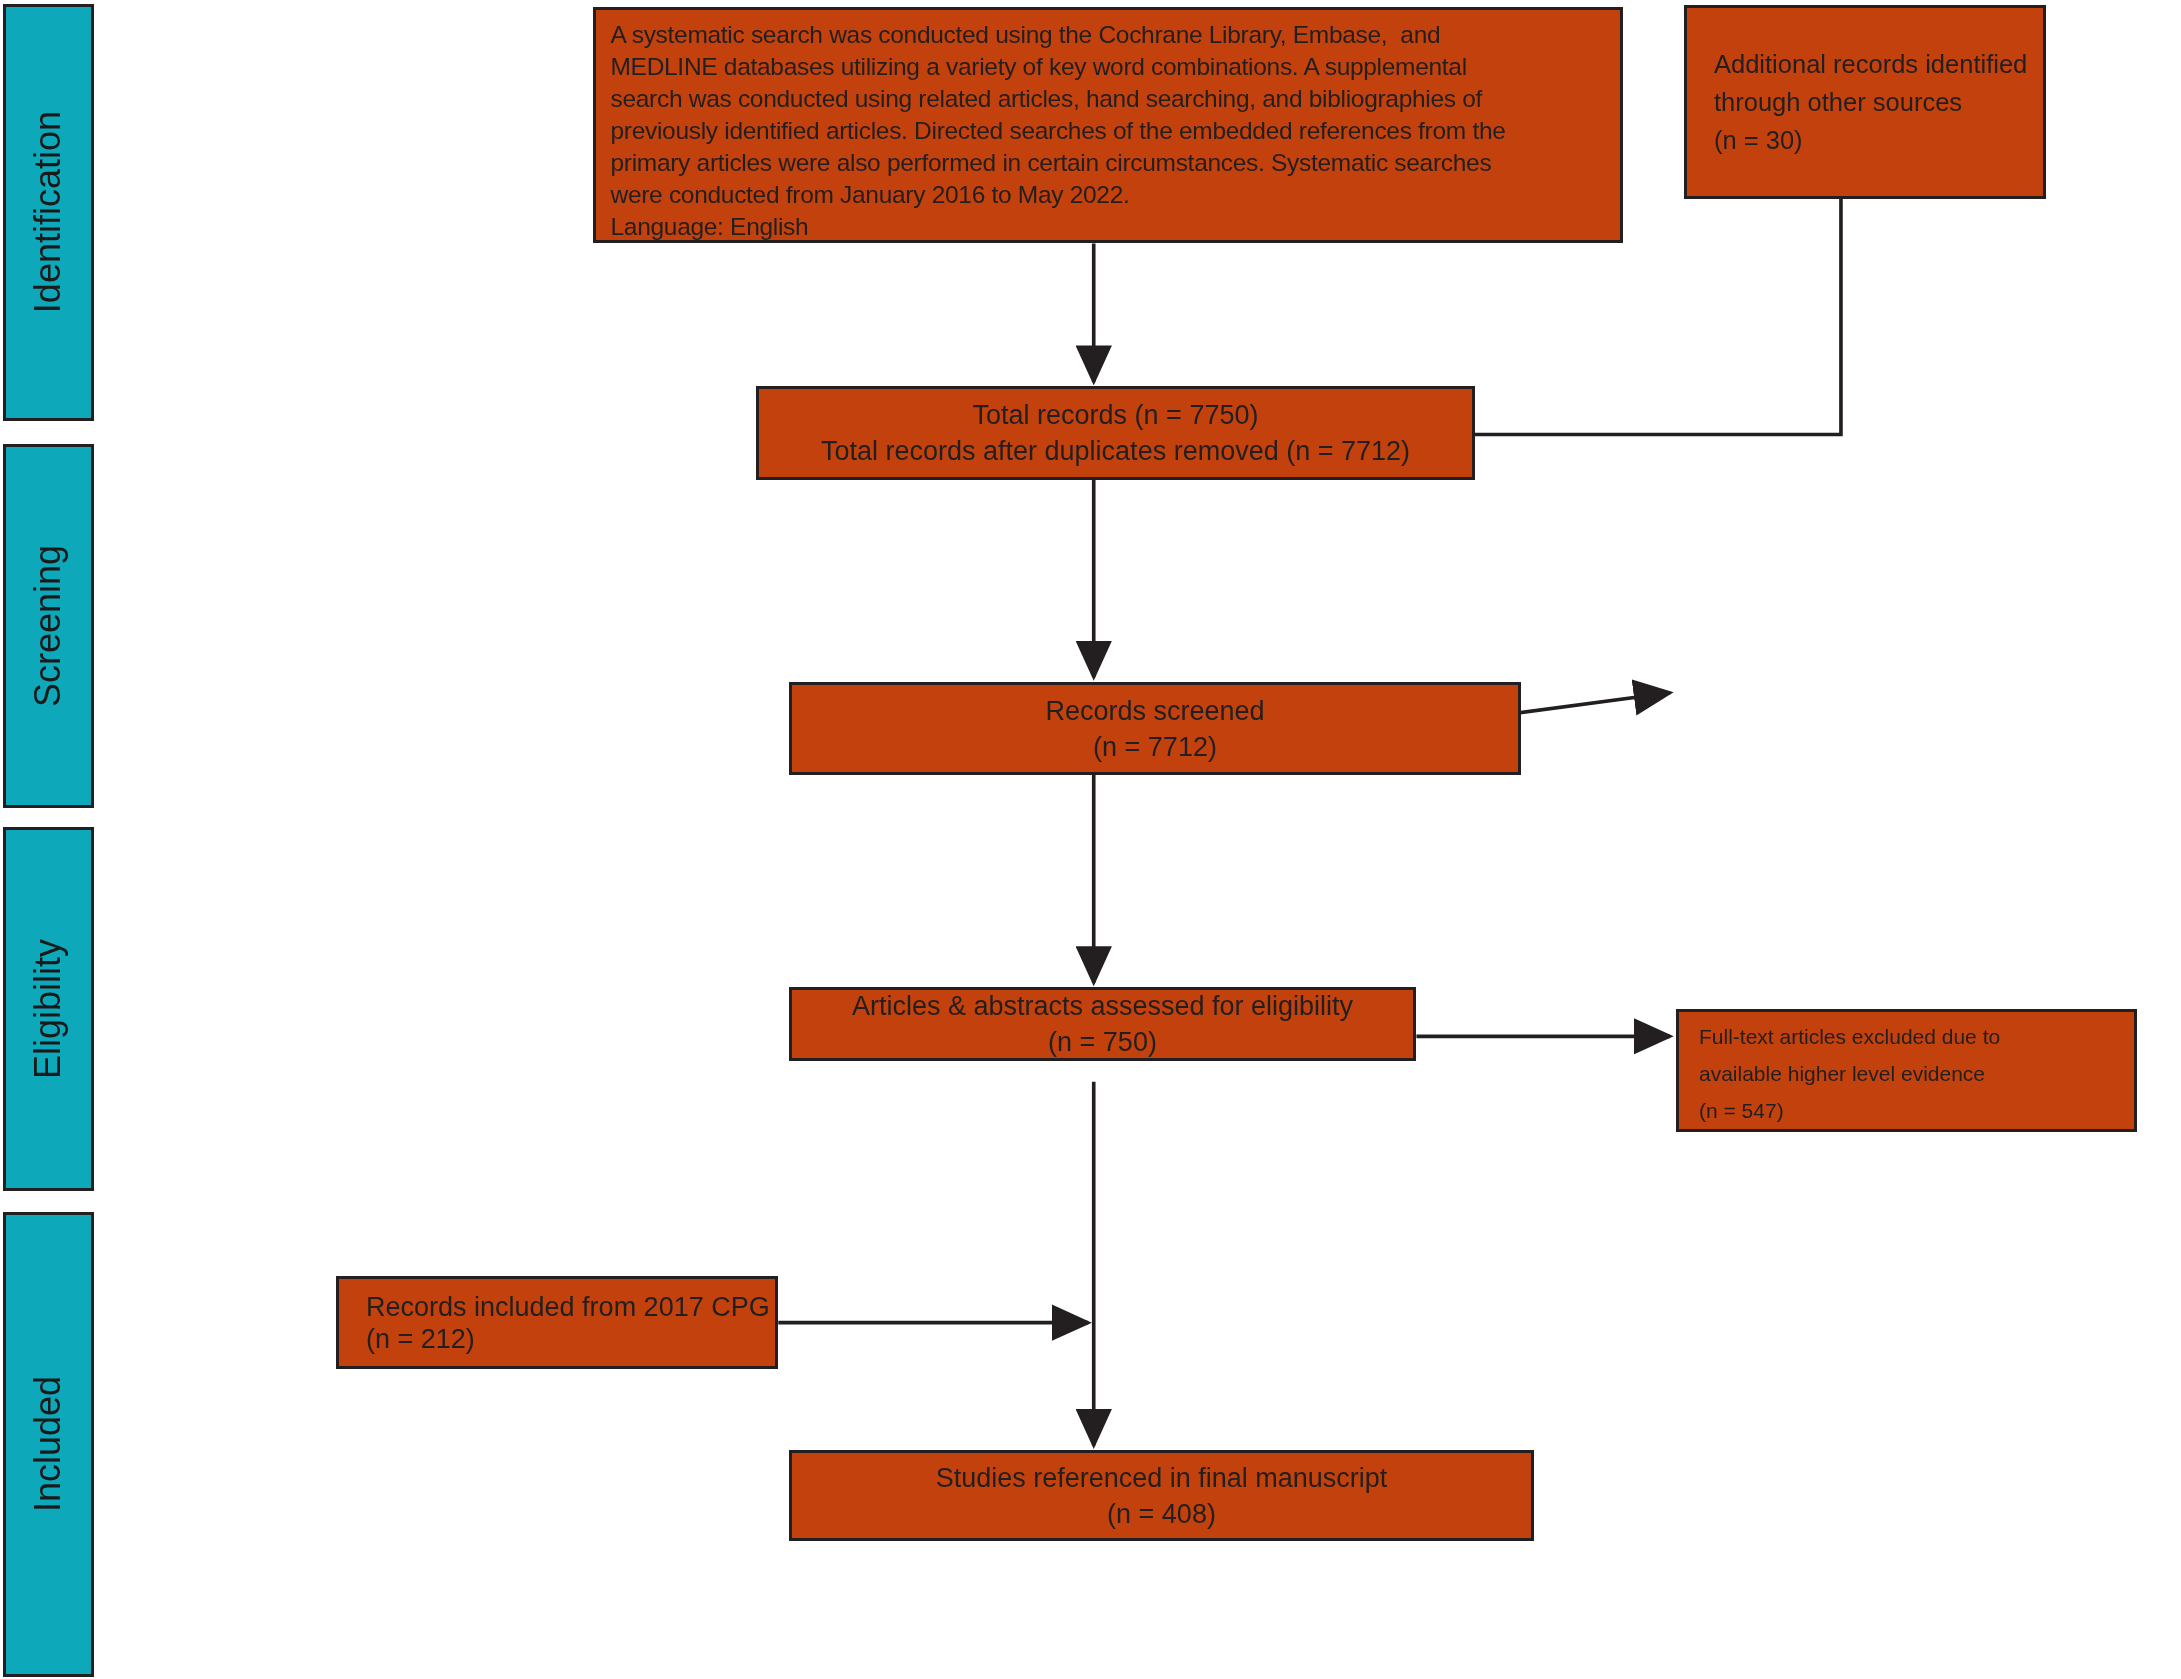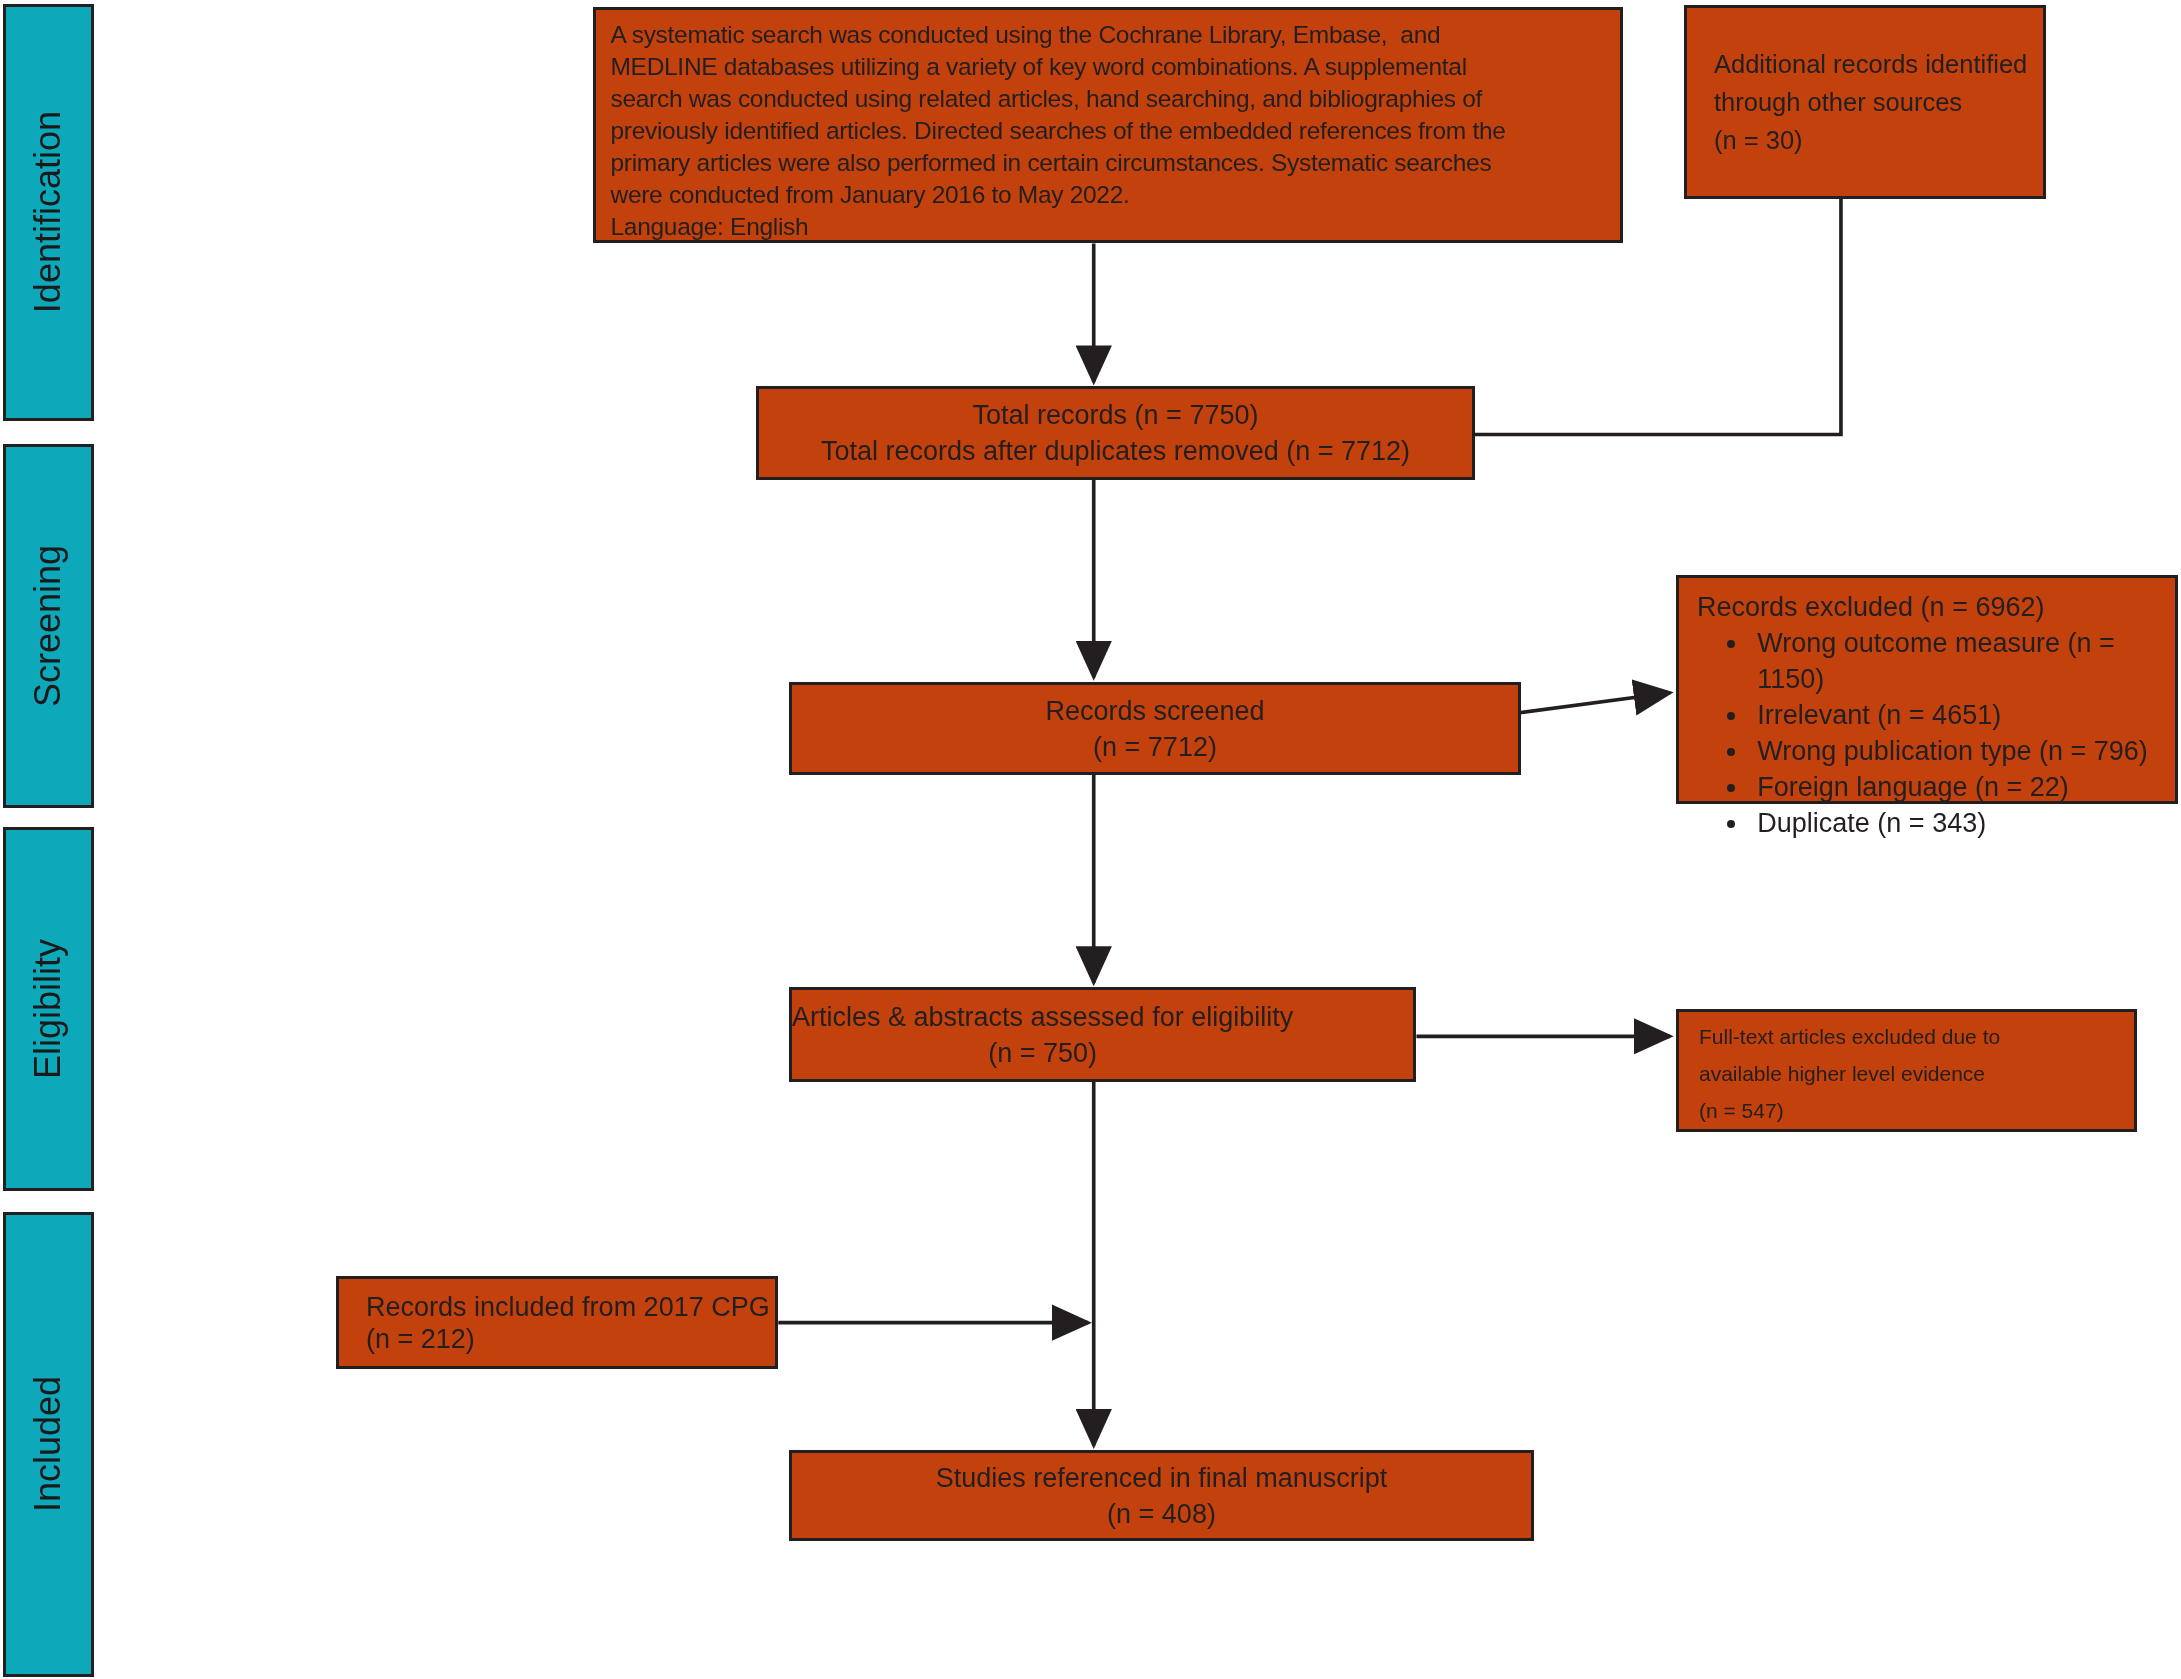--- a/index.html
+++ b/index.html
@@ -51,21 +51,21 @@
     line-height: 36px;
   }
   .box-search { left: 593px; top: 7.3px; width: 1030px; height: 236px; padding: 9px 7.3px 0 14.5px; }
   .box-search .txt { font-size: 24.5px; line-height: 32px; letter-spacing: -0.3px; }
 
   .box-additional { left: 1675px; top: 4.5px; width: 362px; height: 194px; align-items: center; padding-left: 27px; margin-left: 9px; }
   .box-additional .txt { font-size: 25.5px; line-height: 38px; }
 
   .box-total { left: 756px; top: 386px; width: 719px; height: 94px; align-items: center; justify-content: center; text-align: center; }
   .box-screened { left: 789px; top: 682px; width: 732px; height: 93px; align-items: center; justify-content: center; text-align: center; }
-  .box-assessed { left: 789px; top: 987px; width: 627px; height: 95px; align-items: center; text-align: center; }
+  .box-assessed { left: 789px; top: 987px; width: 627px; height: 74px; align-items: center; justify-content: center; text-align: center; }
   .box-final { left: 789px; top: 1450px; width: 745px; height: 91px; align-items: center; justify-content: center; text-align: center; }
 
   .box-excluded { left: 1676px; top: 575px; width: 502px; height: 229px; flex-direction: column; padding: 11px 5.5px 0 18px; }
   .box-excluded .title { font-size: 27px; line-height: 36px; }
   .box-excluded ul { margin: 0; padding-left: 53px; list-style: disc outside; }
   .box-excluded li { font-size: 27px; line-height: 36px; padding-left: 7.3px; }
 
   .box-fulltext { left: 1676px; top: 1009px; width: 461px; height: 123px; padding: 5.5px 3.6px 0 20px; }
   .box-fulltext .txt { font-size: 21px; line-height: 37px; }
 
@@ -127,30 +127,20 @@
   <div class="fbox box-total">
     <div class="txt">Total records (n = 7750)
 Total records after duplicates removed (n = 7712)</div>
   </div>
 
   <div class="fbox box-screened">
     <div class="txt">Records screened
 (n = 7712)</div>
   </div>
 
-  <div class="fbox box-excluded">
-    <div class="title">Records excluded (n = 6962)</div>
-    <ul>
-      <li>Wrong outcome measure (n = 1150)</li>
-      <li>Irrelevant (n = 4651)</li>
-      <li>Wrong publication type (n = 796)</li>
-      <li>Foreign language (n = 22)</li>
-      <li>Duplicate (n = 343)</li>
-    </ul>
-  </div>
 
   <div class="fbox box-assessed">
     <div class="txt">Articles &amp; abstracts assessed for eligibility
 (n = 750)</div>
   </div>
 
   <div class="fbox box-fulltext">
     <div class="txt">Full-text articles excluded due to
 available higher level evidence
 (n = 547)</div>

